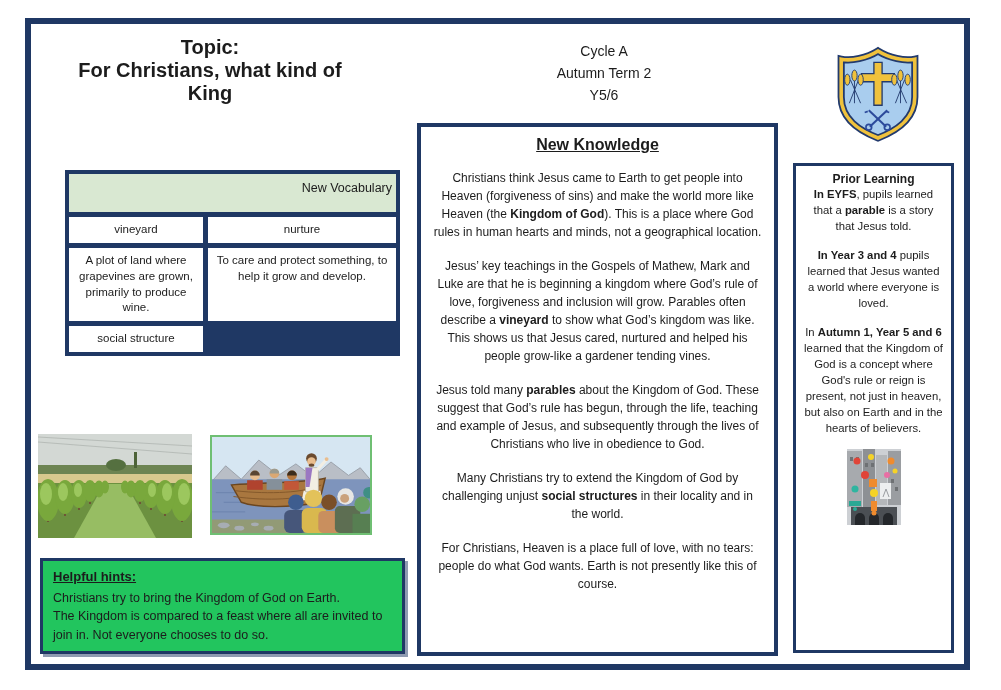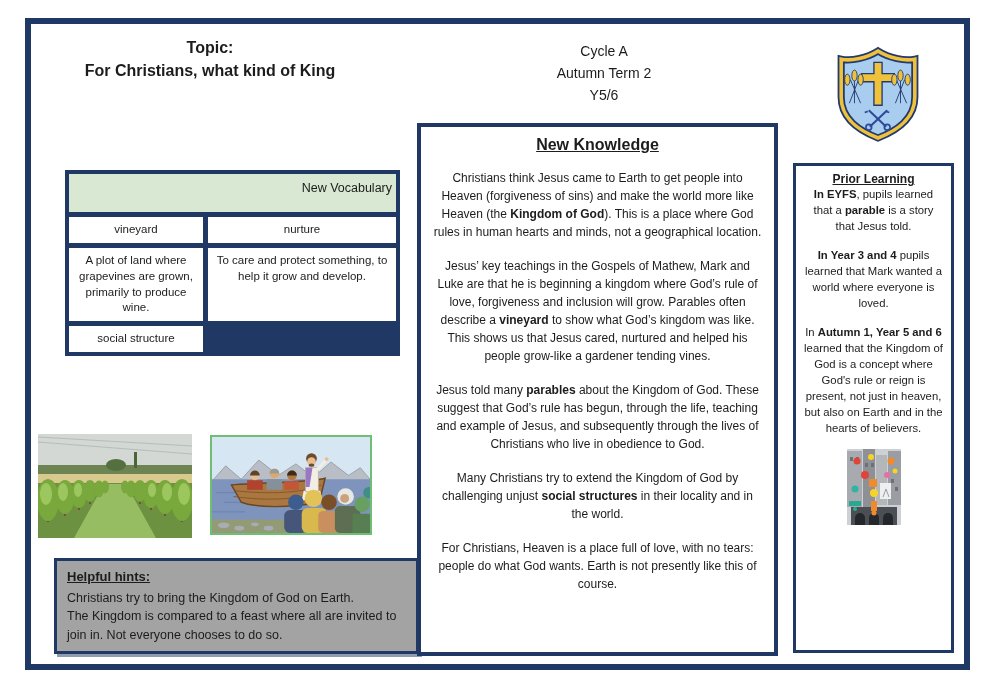--- a/index.html
+++ b/index.html
@@ -13,21 +13,21 @@
   .page{
     position:relative;width:1001px;height:690px;background:#fff;
     font-family:"Liberation Sans",sans-serif;color:var(--text);overflow:hidden;
   }
   .outer-frame{
     position:absolute;left:25px;top:18px;width:945px;height:652px;
     border:6px solid var(--navy);
   }
   .topic{
     position:absolute;left:55px;top:36px;width:310px;text-align:center;
-    font-weight:bold;font-size:16px;line-height:23px;
+    font-weight:bold;font-size:20px;line-height:23px;
   }
   .cycle{
     position:absolute;left:484px;top:40px;width:240px;text-align:center;
     font-weight:normal;font-size:14px;line-height:22px;
   }
   .crest{position:absolute;left:833px;top:45px;width:90px;height:98px;}
 
   .vocab{
     position:absolute;left:65px;top:170px;width:335px;
     background:var(--navy);padding:4px;
@@ -44,38 +44,38 @@
   .vineyard-img{position:absolute;left:38px;top:434px;width:154px;height:104px;}
   .boat-img{
     position:absolute;left:210px;top:435px;width:162px;height:100px;
     border:2px solid var(--boat-border-green);background:#d6e6f2;
   }
   .boat-img svg{display:block;width:100%;height:100%;}
 
   .hints{
     position:absolute;left:40px;top:558px;width:365px;min-height:86px;
     border:3px solid var(--navy);box-shadow:3px 3px 0 rgba(31,56,100,.5);
-    background:#a3a3a3;padding:6px 10px;font-size:12.5px;line-height:1.5;margin-left:14px;
+    background:#22c55e;padding:6px 10px;font-size:12.5px;line-height:1.5;
   }
   .hints-title{font-weight:bold;text-decoration:underline;font-size:13px;margin-bottom:2px;}
 
   .knowledge{
     position:absolute;left:417px;top:123px;width:361px;min-height:533px;
     border:4px solid var(--navy);background:#fff;
     padding:9px 12px 6px;text-align:center;
   }
   .k-title{font-size:16px;font-weight:bold;text-decoration:underline;margin-bottom:15px;}
   .k-para{font-size:12px;line-height:1.5;margin-bottom:16px;}
 
   .prior{
     position:absolute;left:793px;top:163px;width:161px;min-height:490px;
     border:3px solid var(--navy);background:#fff;
     padding:6px 7px 6px;text-align:center;
   }
-  .p-title{font-size:12px;font-weight:bold;text-decoration:underline;}
+  .p-title{font-size:12px;font-weight:bold;}
   .p-para{font-size:11.3px;line-height:1.42;margin-bottom:13px;}
   .p-para.first{margin-bottom:13px;}
   .city-img{width:54px;height:76px;margin:0 auto;display:block;}
   .bold{font-weight:bold;}
 </style>
 </head>
 <body>
 
 <div class="page">
 
@@ -238,21 +238,21 @@
     <p class="k-para"><span>Christians think Jesus came to Earth to get people into Heaven (forgiveness of sins) and make the world more like Heaven (the </span><span class="bold">Kingdom of God</span><span>). This is a place where God rules in human hearts and minds, not a geographical location.</span></p>
     <p class="k-para"><span>Jesus’ key teachings in the Gospels of Mathew, Mark and Luke are that he is beginning a kingdom where God’s rule of love, forgiveness and inclusion will grow. Parables often describe a </span><span class="bold">vineyard</span><span> to show what God’s kingdom was like. This shows us that Jesus cared, nurtured and helped his people grow-like a gardener tending vines.</span></p>
     <p class="k-para"><span>Jesus told many </span><span class="bold">parables</span><span> about the Kingdom of God. These suggest that God’s rule has begun, through the life, teaching and example of Jesus, and subsequently through the lives of Christians who live in obedience to God.</span></p>
     <p class="k-para"><span>Many Christians try to extend the Kingdom of God by challenging unjust </span><span class="bold">social structures</span><span> in their locality and in the world.</span></p>
     <p class="k-para"><span>For Christians, Heaven is a place full of love, with no tears: people do what God wants. Earth is not presently like this of course.</span></p>
   </section>
 
   <section class="prior">
     <h2 class="p-title">Prior Learning</h2>
     <p class="p-para first"><span class="bold">In EYFS</span><span>, pupils learned that a </span><span class="bold">parable</span><span> is a story that Jesus told.</span></p>
-    <p class="p-para"><span class="bold">In Year 3 and 4</span><span> pupils learned that Mark wanted a world where everyone is loved.</span></p>
+    <p class="p-para"><span class="bold">In Year 3 and 4</span><span> pupils learned that Jesus wanted a world where everyone is loved.</span></p>
     <p class="p-para"><span>In </span><span class="bold">Autumn 1, Year 5 and 6</span><span> learned that the Kingdom of God is a concept where God's rule or reign is present, not just in heaven, but also on Earth and in the hearts of believers.</span></p>
     <svg class="city-img" viewBox="0 0 54 76" role="img" aria-label="colourful-city-collage-illustration">
       <rect width="54" height="76" fill="#cdd0d4"></rect>
       <rect x="0" y="2" width="15" height="56" fill="#a7aaae"></rect>
       <rect x="16" y="0" width="12" height="58" fill="#8d9094"></rect>
       <rect x="29" y="6" width="11" height="50" fill="#b4b7ba"></rect>
       <rect x="41" y="2" width="13" height="54" fill="#9a9da1"></rect>
       <g fill="#6e7174">
         <rect x="3" y="8" width="3" height="4"></rect>
           <rect x="9" y="8" width="3" height="4"></rect>

